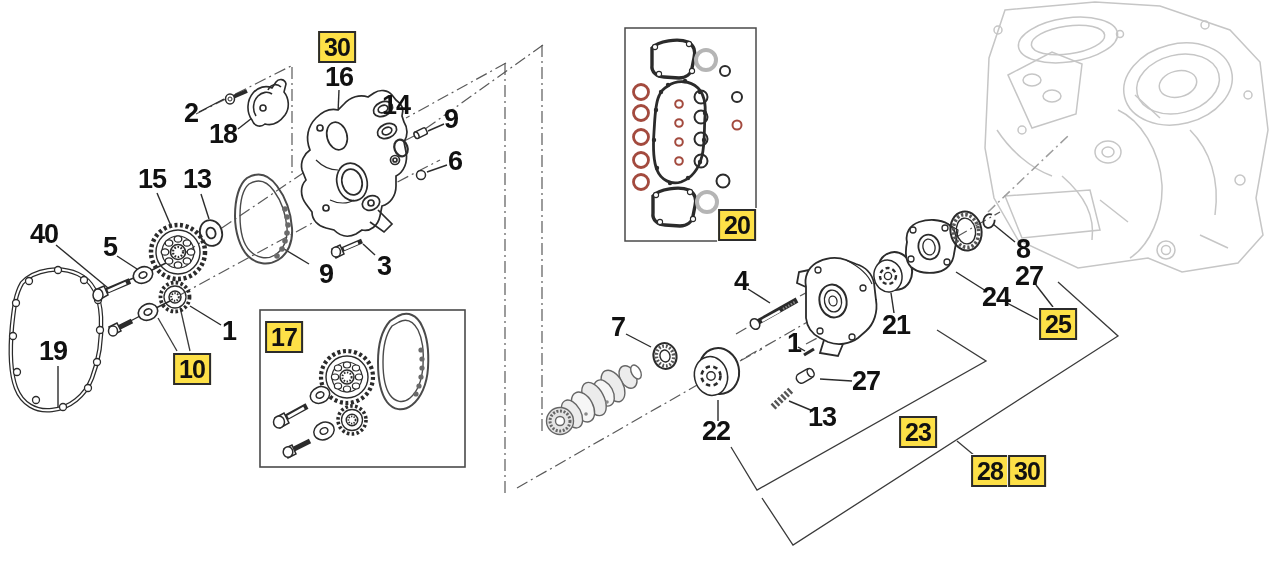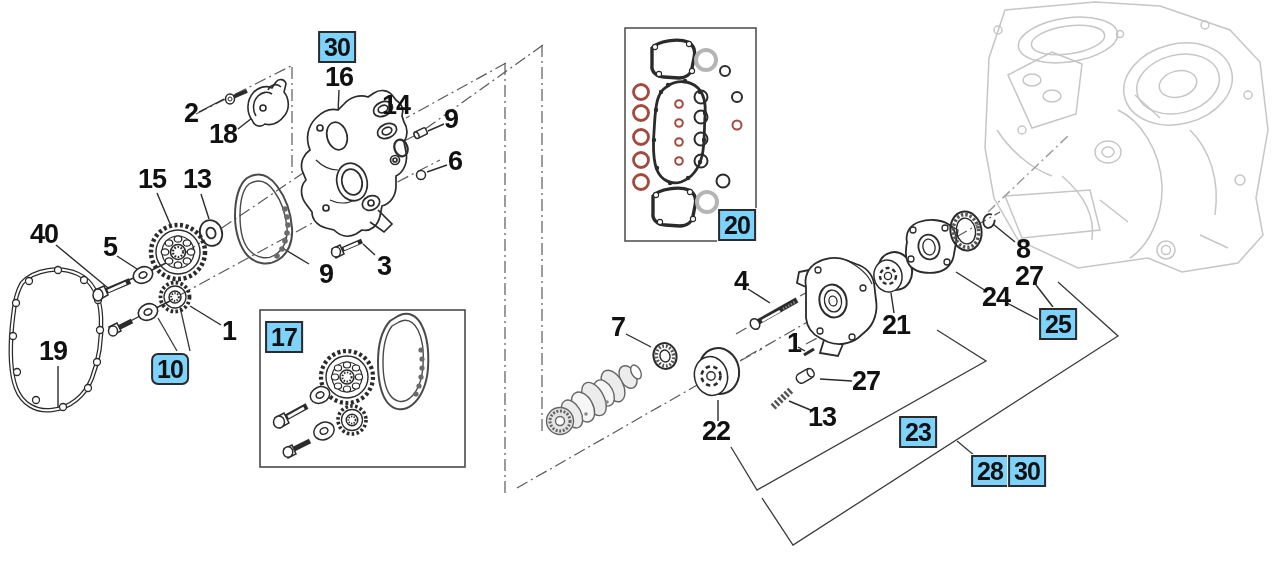--- a/index.html
+++ b/index.html
@@ -3,21 +3,21 @@
 <meta charset="utf-8">
 <style>
   html,body{margin:0;padding:0;background:#fff;}
   .stage{position:relative;width:1280px;height:562px;background:#fff;overflow:hidden;
          font-family:"Liberation Sans",sans-serif;}
   .stage svg{position:absolute;left:0;top:0;}
   .callout-layer{position:absolute;left:0;top:0;width:100%;height:100%;pointer-events:none;}
   .callout{position:absolute;transform:translate(-50%,-50%);color:#111;
            font-family:"Liberation Sans",sans-serif;font-weight:700;font-size:27px;
            letter-spacing:-1px;line-height:1;white-space:nowrap;}
-  .callout.boxed{background:#7dd3fc;border:2.5px solid #2b2b2b;padding:2px 4px 1px 4px;
+  .callout.boxed{background:#fde047;border:2.5px solid #2b2b2b;padding:2px 4px 1px 4px;
                  font-size:25px;box-shadow:0 0 0 1px #fff;}
 </style>
 </head>
 <body>
 
 <div class="stage">
 <svg width="1280" height="562" viewBox="0 0 1280 562">
 
   <g stroke="#c6c6c6" stroke-width="1.5" fill="none">
     <path d="M1005,10 L1095,2 L1160,6 L1230,30 L1260,62 L1268,130 L1256,198 L1263,235 L1238,263 L1182,272 L1148,258 L1078,268 L1018,240 L994,198 L985,148 L989,58 Z"></path>
@@ -463,21 +463,21 @@
       <div class="callout" style="left: 451px; top: 119px;">9</div>
       <div class="callout" style="left: 455px; top: 161px;">6</div>
       <div class="callout" style="left: 152px; top: 179px;">15</div>
       <div class="callout" style="left: 197px; top: 179px;">13</div>
       <div class="callout" style="left: 44px; top: 234px;">40</div>
       <div class="callout" style="left: 110px; top: 247px;">5</div>
       <div class="callout" style="left: 326px; top: 274px;">9</div>
       <div class="callout" style="left: 384px; top: 266px;">3</div>
       <div class="callout" style="left: 229px; top: 331px;">1</div>
       <div class="callout" style="left: 53px; top: 351px;">19</div>
-      <div class="callout boxed" style="left: 170px; top: 369px; border-radius: 7px;">10</div>
+      <div class="callout boxed" style="left: 192px; top: 369px;">10</div>
       <div class="callout boxed" style="left: 284px; top: 337px;">17</div>
       <div class="callout boxed" style="left: 737px; top: 225px;">20</div>
       <div class="callout" style="left: 741px; top: 281px;">4</div>
       <div class="callout" style="left: 618px; top: 327px;">7</div>
       <div class="callout" style="left: 794px; top: 343px;">1</div>
       <div class="callout" style="left: 866px; top: 381px;">27</div>
       <div class="callout" style="left: 822px; top: 417px;">13</div>
       <div class="callout" style="left: 896px; top: 325px; text-align: right;">21</div>
       <div class="callout" style="left: 716px; top: 431px;">22</div>
       <div class="callout" style="left: 996px; top: 297px;">24</div>

